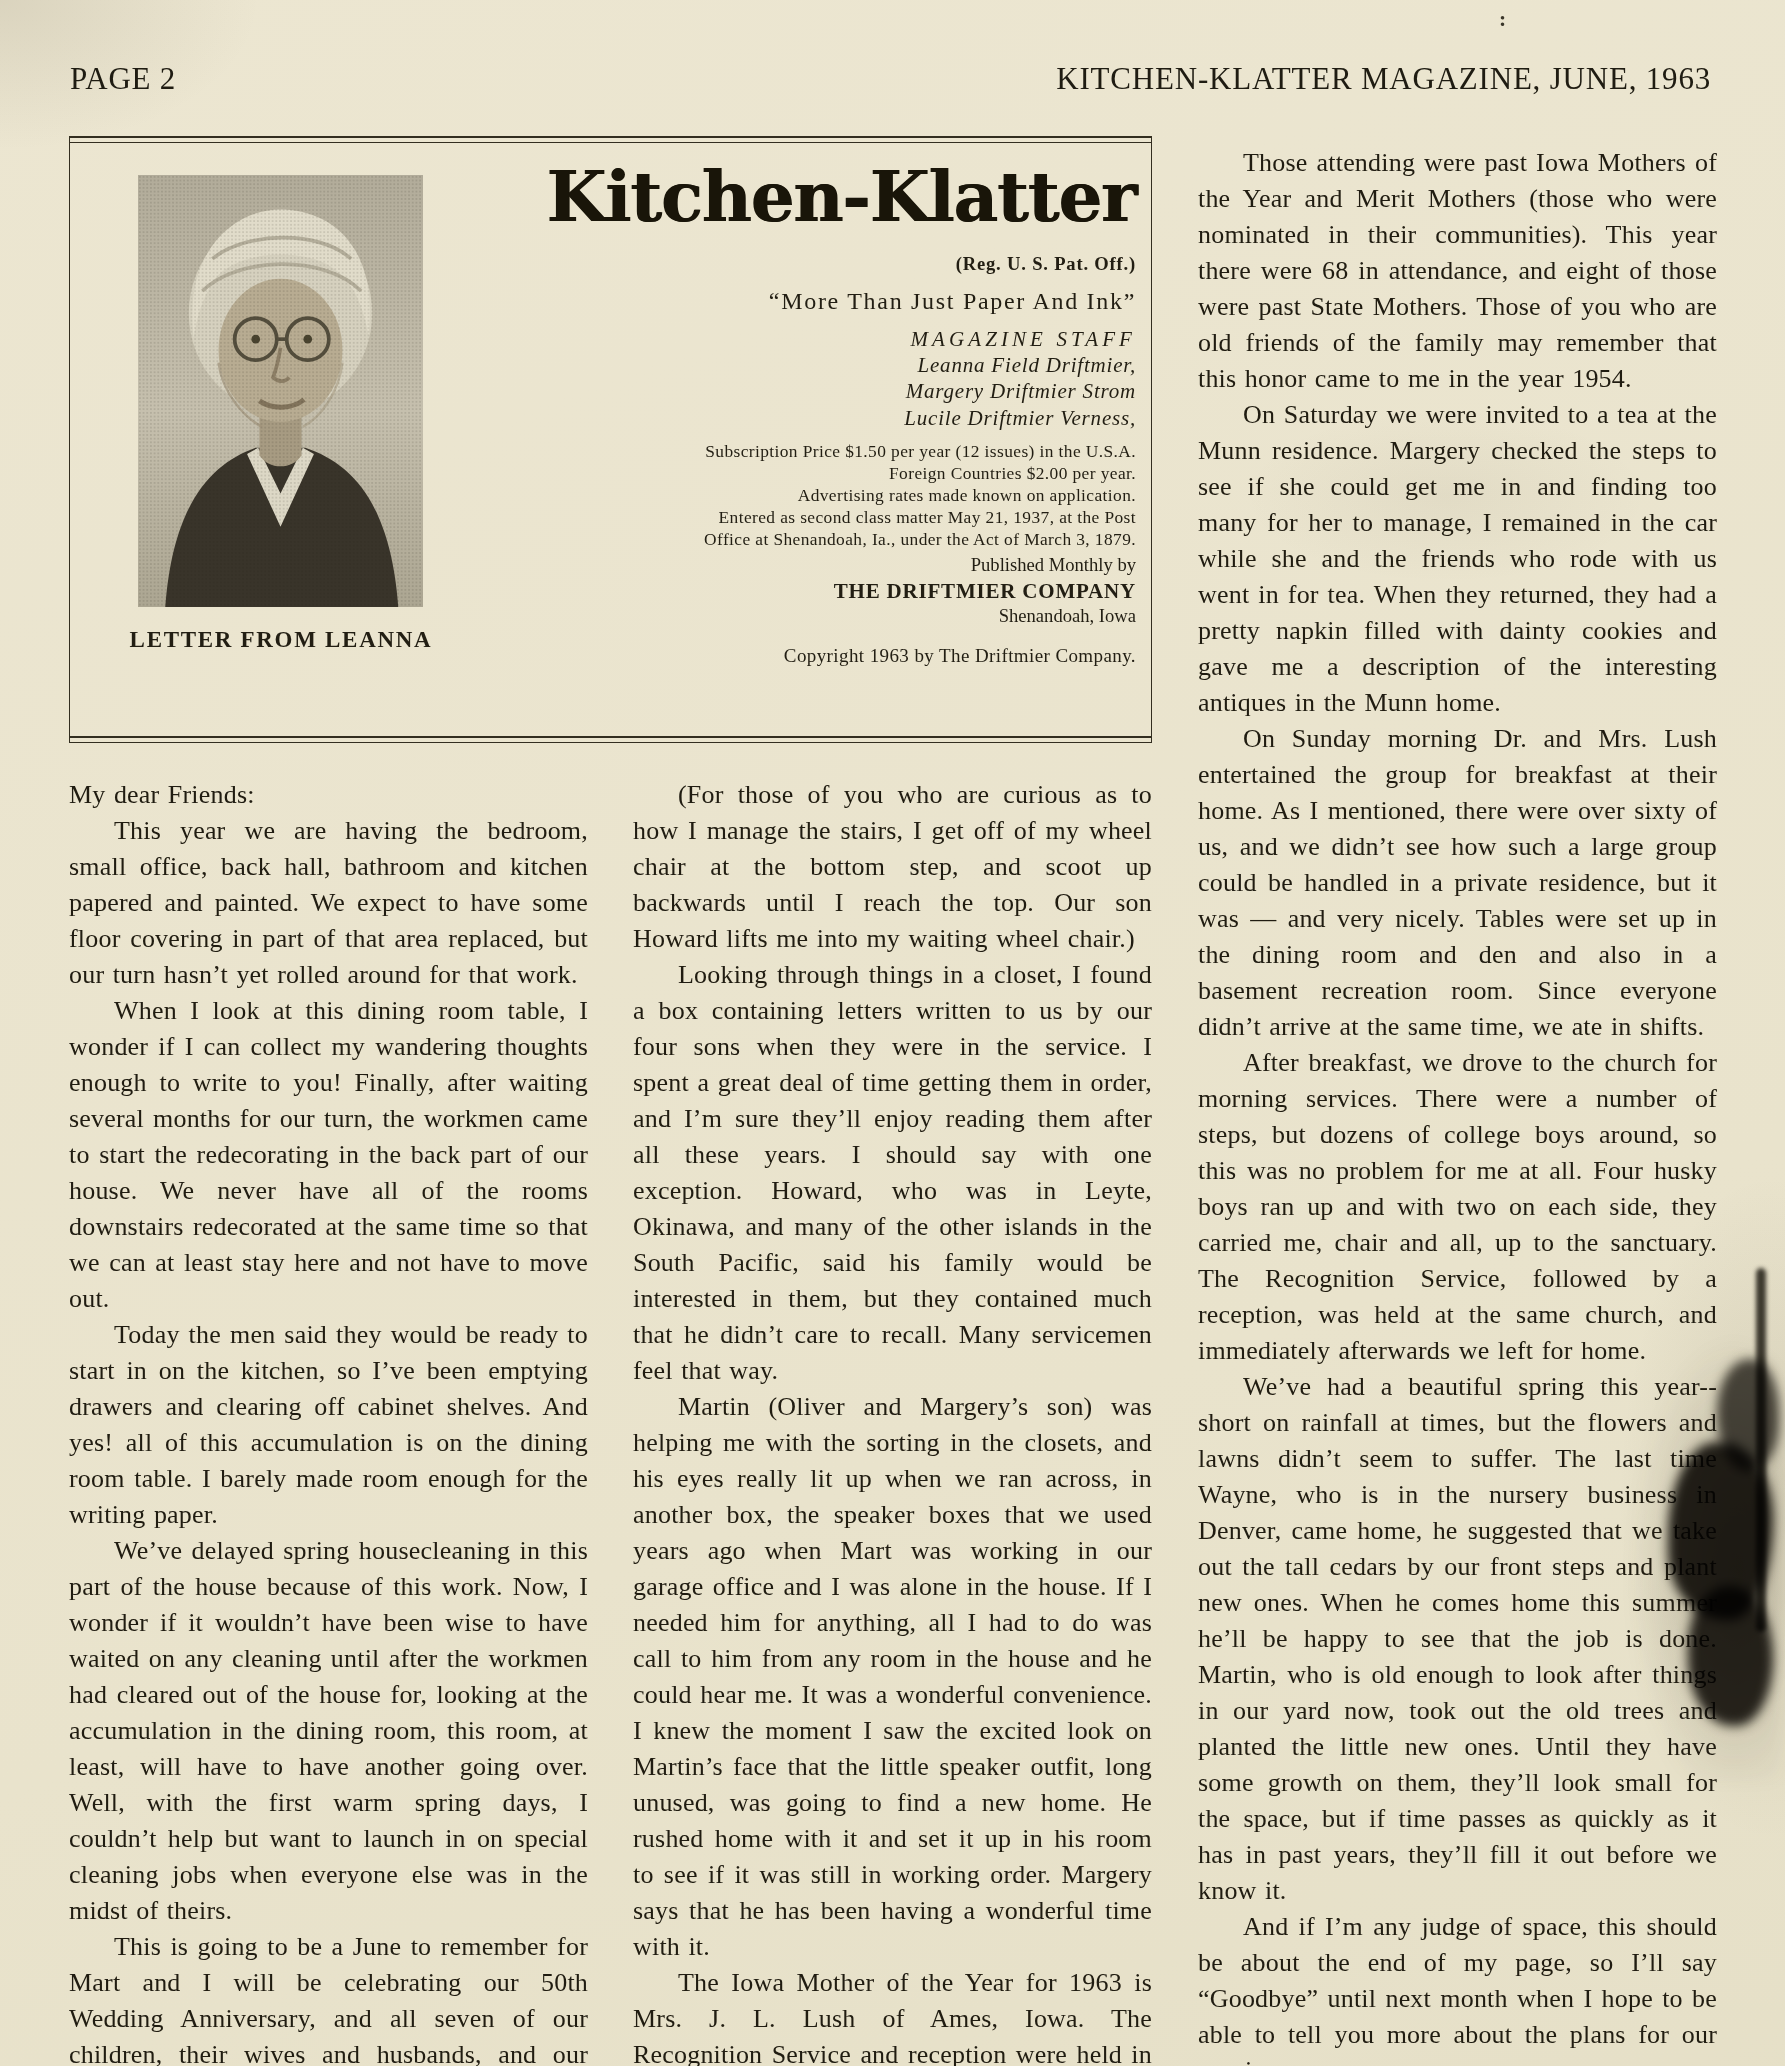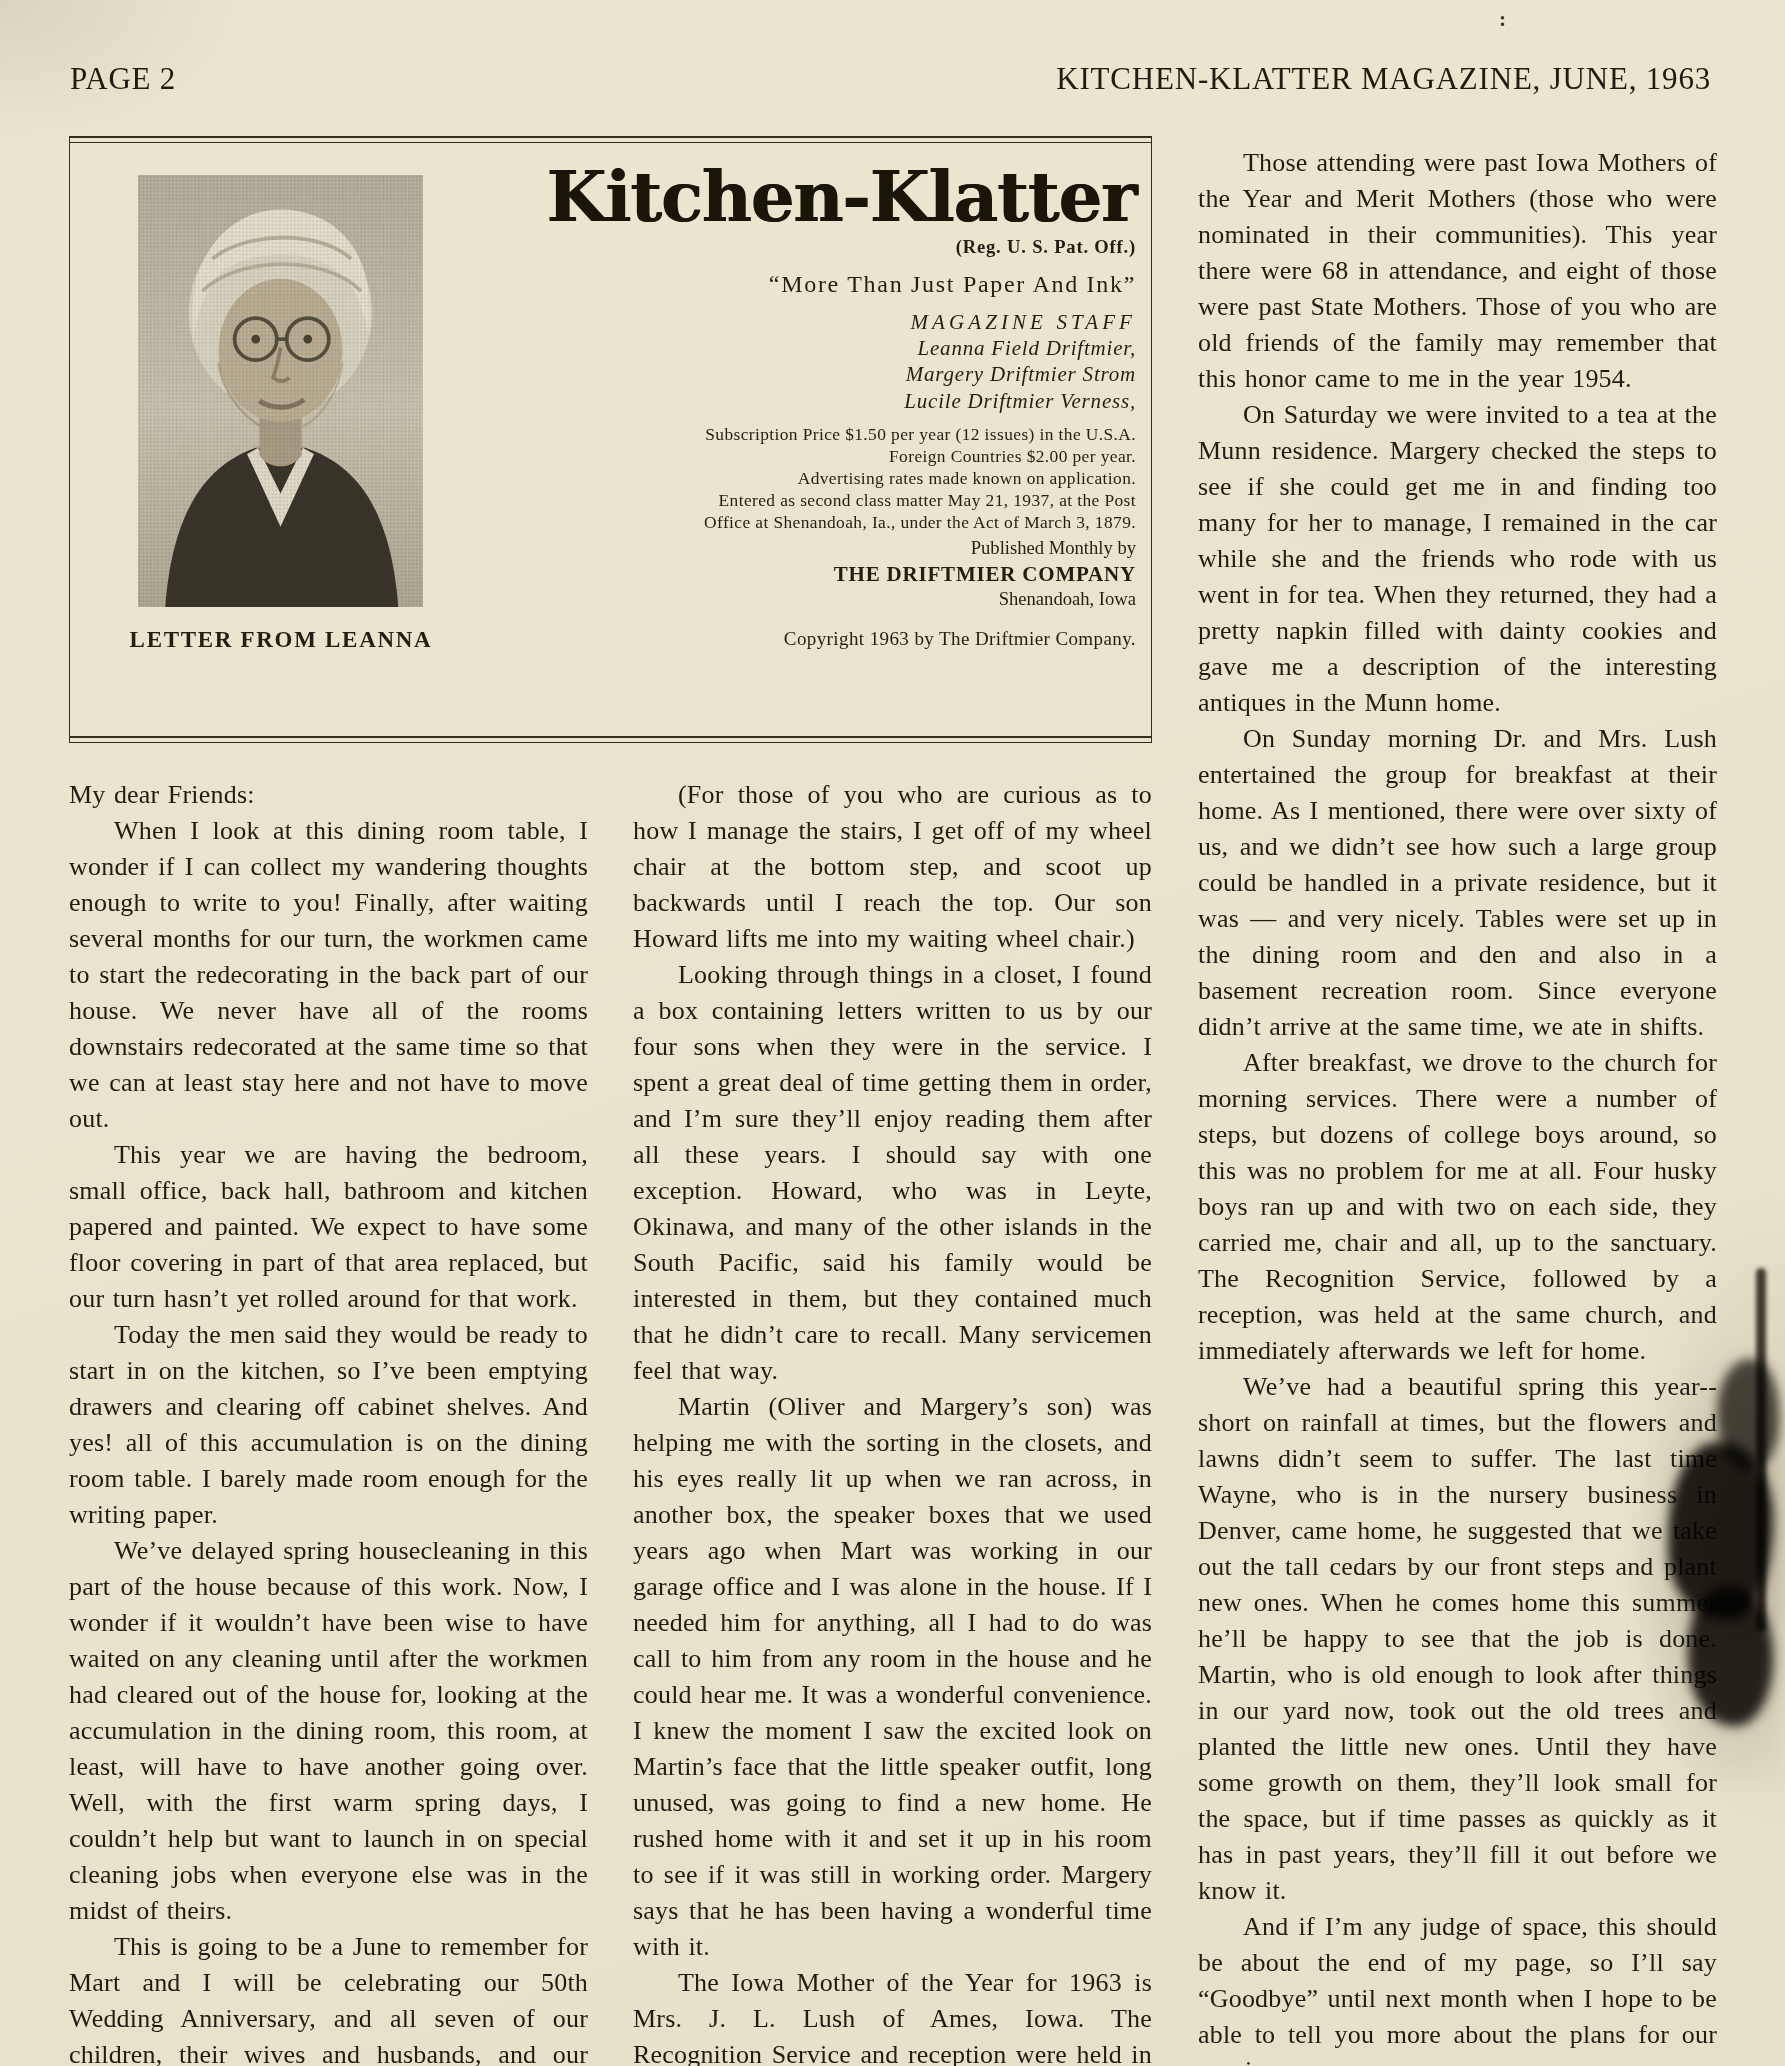--- a/index.html
+++ b/index.html
@@ -51,21 +51,21 @@
     position:absolute; left:54px; top:491px; width:314px;
     text-align:center; font-size:23px; font-weight:bold; letter-spacing:1.7px;
   }
 
   .mh-text { position:absolute; left:384px; top:26px; width:682px; text-align:right; }
   .mh-title {
     font-family:"DejaVu Serif","Liberation Serif",serif;
     font-size:69px; font-weight:bold; letter-spacing:-1.2px; line-height:1;
     color:#191509; text-shadow:0.8px 0 0 #191509;
   }
-  .mh-reg   { font-size:18.6px; font-weight:bold; margin-top:5px; letter-spacing:0.8px; }
+  .mh-reg   { font-size:18.6px; font-weight:bold; margin-top:22px; letter-spacing:0.8px; }
   .mh-mag   { font-size:35px; font-weight:bold; margin-top:14px; letter-spacing:6.6px; }
   .mh-slogan{ font-size:24px; margin-top:13.2px; letter-spacing:1.7px; }
   .mh-staffh{ font-size:21px; font-style:italic; margin-top:11.6px; letter-spacing:4.1px; }
   .mh-staff-line { font-size:21px; font-style:italic; line-height:26.4px; letter-spacing:0.8px; }
   .mh-subs  { margin-top:9px; }
   .mh-sub-line { font-size:17.4px; line-height:22px; letter-spacing:0.4px; }
   .mh-pub   { font-size:18.6px; margin-top:4.1px; }
   .mh-co    { font-size:21px; font-weight:bold; letter-spacing:0.8px; margin-top:2.5px; }
   .mh-city  { font-size:18.6px; margin-top:1.7px; }
   .mh-copy  { font-size:19px; margin-top:17.4px; letter-spacing:0.4px; }
@@ -174,22 +174,22 @@
       <div class="mh-pub">Published Monthly by</div>
       <div class="mh-co">THE DRIFTMIER COMPANY</div>
       <div class="mh-city">Shenandoah, Iowa</div>
       <div class="mh-copy">Copyright 1963 by The Driftmier Company.</div>
     </div>
   </div>
 
   <div class="col col-1">
 
   <p class="para flush">My dear Friends:</p>
+      <p class="para">This year we are having the bedroom, small office, back hall, bathroom and kitchen papered and painted. We expect to have some floor covering in part of that area replaced, but our turn hasn’t yet rolled around for that work.</p>
       <p class="para">When I look at this dining room table, I wonder if I can collect my wandering thoughts enough to write to you! Finally, after waiting several months for our turn, the workmen came to start the redecorating in the back part of our house. We never have all of the rooms downstairs redecorated at the same time so that we can at least stay here and not have to move out.</p>
-      <p class="para">This year we are having the bedroom, small office, back hall, bathroom and kitchen papered and painted. We expect to have some floor covering in part of that area replaced, but our turn hasn’t yet rolled around for that work.</p>
       <p class="para">Today the men said they would be ready to start in on the kitchen, so I’ve been emptying drawers and clearing off cabinet shelves. And yes! all of this accumulation is on the dining room table. I barely made room enough for the writing paper.</p>
       <p class="para">We’ve delayed spring housecleaning in this part of the house because of this work. Now, I wonder if it wouldn’t have been wise to have waited on any cleaning until after the workmen had cleared out of the house for, looking at the accumulation in the dining room, this room, at least, will have to have another going over. Well, with the first warm spring days, I couldn’t help but want to launch in on special cleaning jobs when everyone else was in the midst of theirs.</p>
       <p class="para">This is going to be a June to remember for Mart and I will be celebrating our 50th Wedding Anniversary, and all seven of our children, their wives and husbands, and our grandchildren plan to be here. It will be the first time all of our family has been together since the children married. It will be quite a reunion, won’t it?</p>
     </div>
 
   <div class="col col-2">
 
   <p class="para">(For those of you who are curious as to how I manage the stairs, I get off of my wheel chair at the bottom step, and scoot up backwards until I reach the top. Our son Howard lifts me into my waiting wheel chair.)</p>
       <p class="para">Looking through things in a closet, I found a box containing letters written to us by our four sons when they were in the service. I spent a great deal of time getting them in order, and I’m sure they’ll enjoy reading them after all these years. I should say with one exception. Howard, who was in Leyte, Okinawa, and many of the other islands in the South Pacific, said his family would be interested in them, but they contained much that he didn’t care to recall. Many servicemen feel that way.</p>
       <p class="para">Martin (Oliver and Margery’s son) was helping me with the sorting in the closets, and his eyes really lit up when we ran across, in another box, the speaker boxes that we used years ago when Mart was working in our garage office and I was alone in the house. If I needed him for anything, all I had to do was call to him from any room in the house and he could hear me. It was a wonderful convenience. I knew the moment I saw the excited look on Martin’s face that the little speaker outfit, long unused, was going to find a new home. He rushed home with it and set it up in his room to see if it was still in working order. Margery says that he has been having a wonderful time with it.</p>

